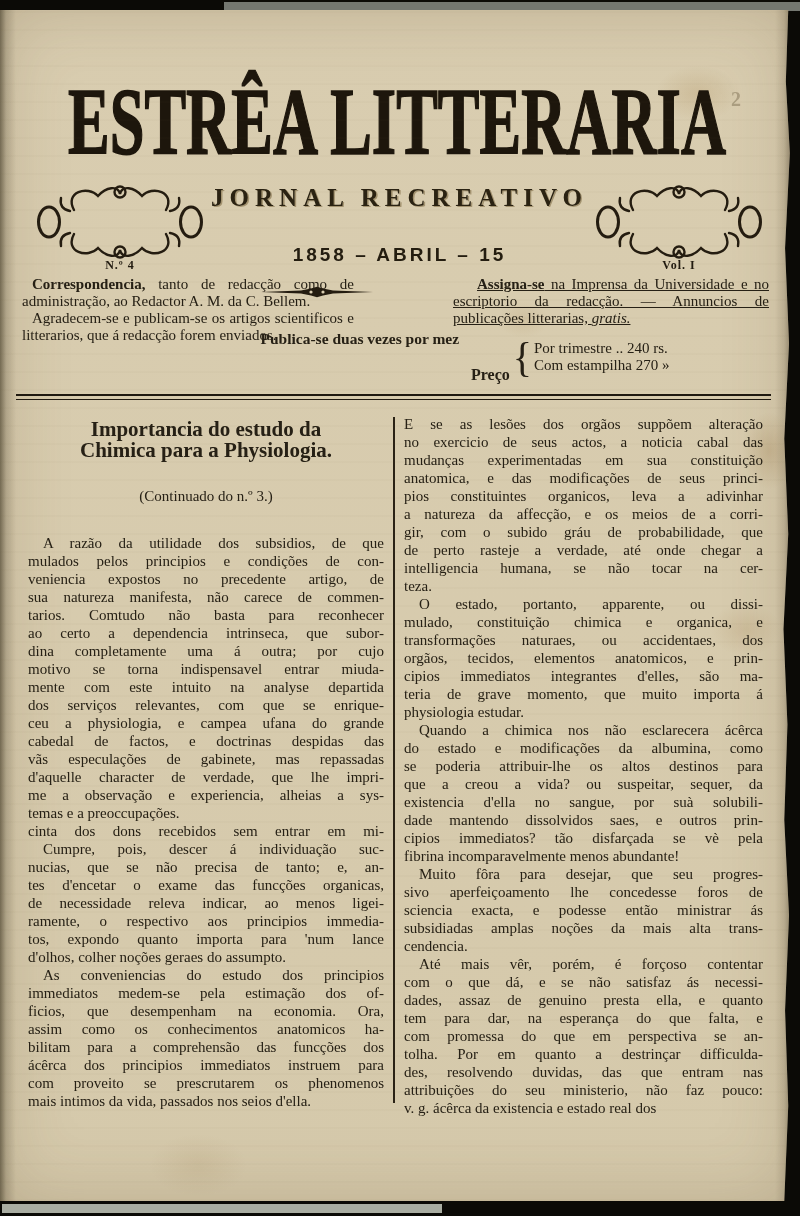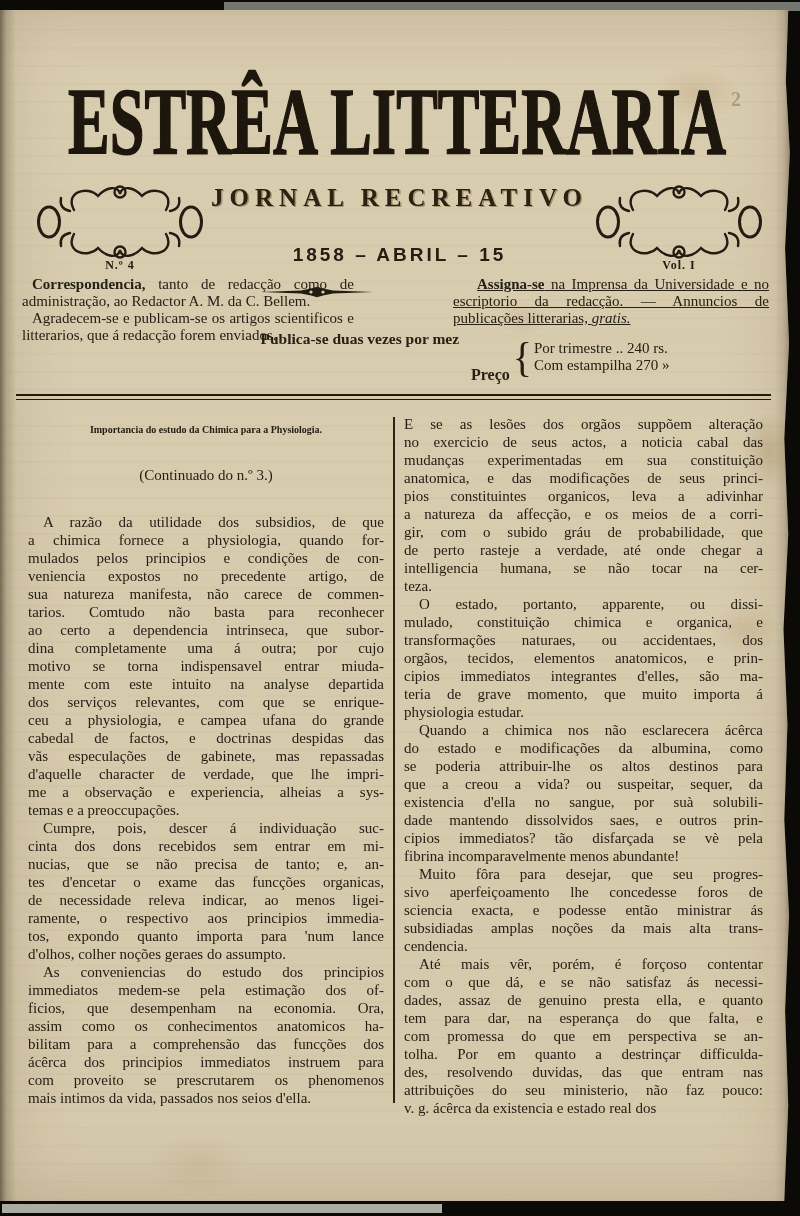--- a/index.html
+++ b/index.html
@@ -85,21 +85,21 @@
   
   .double-rule{margin:14px 22px 0 16px;height:3px;border-top:2.5px solid #1f1910;border-bottom:1.5px solid #1f1910;}
 
   
   .columns{display:flex;margin:15px 30px 0 28px;}
   .col-left{width:356px;flex:0 0 auto;}
   .col-divider{width:2px;background:#2a2215;margin:2px 9px 14px 9px;flex:0 0 auto;}
   .col-right{flex:1;min-width:0;}
 
   .article-title{
-    font-weight:bold;font-size:10px;line-height:21px;text-align:center;
+    font-weight:bold;font-size:21px;line-height:21px;text-align:center;
     max-width:292px;margin:4px auto 0;
   }
   .article-subtitle{text-align:center;font-size:15px;margin-top:27px;margin-bottom:29px;}
 
   .line{font-size:15px;line-height:18px;text-align:justify;text-align-last:justify;}
   .line.first{text-indent:15px;}
   .line.last{text-align-last:left;}
   .line.noindent{text-indent:0;}
   .para{margin:0;}
 </style>
@@ -190,40 +190,39 @@
 
   <div class="double-rule"></div>
 
   <div class="columns">
     <div class="col-left">
       <div class="article-title">Importancia do estudo da Chimica para a Physiologia.</div>
       <div class="article-subtitle">(Continuado do n.º 3.)</div>
       <div id="left-column-text">
           <div class="para">
             <div class="line first">A razão da utilidade dos subsidios, de que</div>
-            <div class="line">a chimica fornece a physiologia, quando for-</div>
             <div class="line">mulados pelos principios e condições de con-</div>
             <div class="line">veniencia expostos no precedente artigo, de</div>
             <div class="line">sua natureza manifesta, não carece de commen-</div>
             <div class="line">tarios. Comtudo não basta para reconhecer</div>
             <div class="line">ao certo a dependencia intrinseca, que subor-</div>
             <div class="line">dina completamente uma á outra; por cujo</div>
             <div class="line">motivo se torna indispensavel entrar miuda-</div>
             <div class="line">mente com este intuito na analyse departida</div>
             <div class="line">dos serviços relevantes, com que se enrique-</div>
             <div class="line">ceu a physiologia, e campea ufana do grande</div>
             <div class="line">cabedal de factos, e doctrinas despidas das</div>
             <div class="line">vãs especulações de gabinete, mas repassadas</div>
             <div class="line">d'aquelle character de verdade, que lhe impri-</div>
             <div class="line">me a observação e experiencia, alheias a sys-</div>
             <div class="line last">temas e a preoccupações.</div>
           </div>
           <div class="para">
+            <div class="line">cinta dos dons recebidos sem entrar em mi-</div>
             <div class="line first">Cumpre, pois, descer á individuação suc-</div>
-            <div class="line">cinta dos dons recebidos sem entrar em mi-</div>
             <div class="line">nucias, que se não precisa de tanto; e, an-</div>
             <div class="line">tes d'encetar o exame das funcções organicas,</div>
             <div class="line">de necessidade releva indicar, ao menos ligei-</div>
             <div class="line">ramente, o respectivo aos principios immedia-</div>
             <div class="line">tos, expondo quanto importa para 'num lance</div>
             <div class="line last">d'olhos, colher noções geraes do assumpto.</div>
           </div>
           <div class="para">
             <div class="line first">As conveniencias do estudo dos principios</div>
             <div class="line">immediatos medem-se pela estimação dos of-</div>

